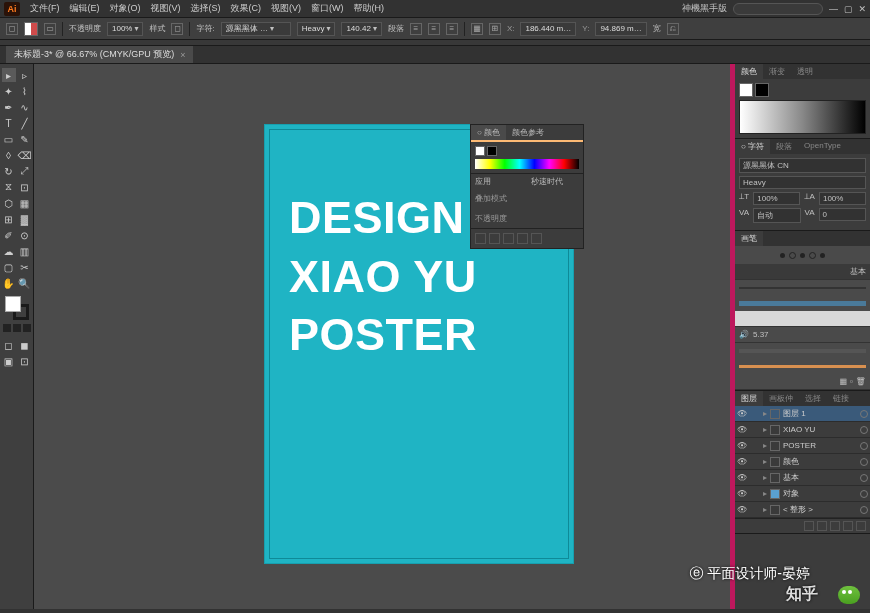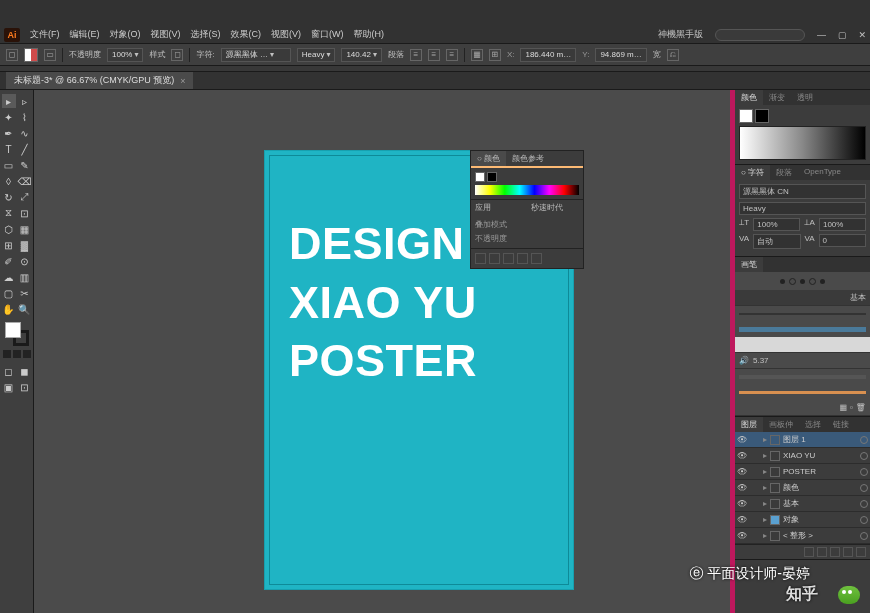--- a/index.html
+++ b/index.html
@@ -1,22 +1,22 @@
 <!DOCTYPE html>
 <html><head>
 <meta charset="utf-8">
 <style>
 * { margin: 0; padding: 0; box-sizing: border-box; font-family: "Microsoft YaHei", Arial, sans-serif; }
 body { width: 870px; height: 613px; background: #323232; color: #c0c0c0; font-size: 9px; overflow: hidden; position: relative; }
 
 
-.menubar { height: 18px; background: #323232; display: flex; align-items: center; padding: 0 4px; gap: 10px; border-bottom: 1px solid #1a1a1a; margin-top: 26px; }
+.menubar { height: 18px; background: #323232; display: flex; align-items: center; padding: 0 4px; gap: 10px; border-bottom: 1px solid #1a1a1a; }
 .menubar .logo { width: 16px; height: 14px; background: #2a1208; color: #ff7b1e; display: flex; align-items: center; justify-content: center; font-weight: bold; font-size: 9px; border-radius: 2px; }
 .menubar .menu-item { font-size: 9px; color: #ccc; cursor: pointer; }
-.menubar .right { margin-left: auto; display: flex; align-items: center; gap: 12px; }
+.menubar .right { margin-left: auto; display: flex; align-items: center; gap: 6px; }
 .menubar .right .srch { width: 90px; height: 12px; background: #3a3a3a; border: 1px solid #555; border-radius: 6px; }
 
 
 .optbar { height: 22px; background: #3f3f3f; border-bottom: 1px solid #1a1a1a; display: flex; align-items: center; padding: 0 6px; gap: 6px; font-size: 8px; }
 .optbar .sw { width: 14px; height: 14px; border: 1px solid #666; display: flex; }
 .optbar .sw .f { flex: 1; background: #fff; }
 .optbar .sw .s { flex: 1; background: #d04b4b; }
 .optbar .ic { width: 12px; height: 12px; border: 1px solid #666; display: inline-flex; align-items: center; justify-content: center; color: #aaa; }
 .optbar .sep { width: 1px; height: 14px; background: #222; }
 .optbar .dd { background: #3a3a3a; border: 1px solid #555; padding: 0 4px; height: 14px; display: flex; align-items: center; gap: 2px; }
@@ -48,21 +48,21 @@
 .float-panel { position: absolute; right: 146px; top: 60px; width: 114px; background: #3c3c3c; border: 1px solid #222; font-size: 8px; color: #bbb; }
 .float-panel .hdr { display: flex; border-bottom: 2px solid #fdba74; }
 .float-panel .hdr .t { padding: 2px 6px; }
 .float-panel .hdr .t.a { background: #4a4a4a; }
 .float-panel .body { padding: 4px; }
 .float-panel .sw2 { display: flex; gap: 2px; margin-bottom: 3px; }
 .float-panel .sw2 .c { width: 10px; height: 10px; border: 1px solid #666; }
 .spectrum { height: 10px; background: linear-gradient(90deg, #fff, #ff0, #0f0, #0ff, #00f, #f0f, #f00, #000); }
 .float-panel .row2 { display: flex; border-top: 1px solid #222; }
 .float-panel .row2 .h { flex: 1; padding: 2px 4px; }
-.float-panel .ctrls { padding: 4px; display: flex; flex-direction: column; gap: 3px; }
+.float-panel .ctrls { padding: 4px; display: flex; flex-direction: column; gap: 9px; }
 .float-panel .ctrls .lbl { color: #999; }
 .float-panel .icons { display: flex; gap: 3px; padding: 4px; border-top: 1px solid #222; }
 .float-panel .icons .i { width: 11px; height: 11px; border: 1px solid #555; }
 
 
 .rightpanels { width: 140px; background: #3c3c3c; border-left: 5px solid #be185d; display: flex; flex-direction: column; }
 .panel { border-bottom: 1px solid #1a1a1a; }
 .panel .tabs { display: flex; background: #323232; font-size: 8px; }
 .panel .tabs .t { padding: 2px 6px; color: #888; }
 .panel .tabs .t.a { background: #3c3c3c; color: #ddd; }

